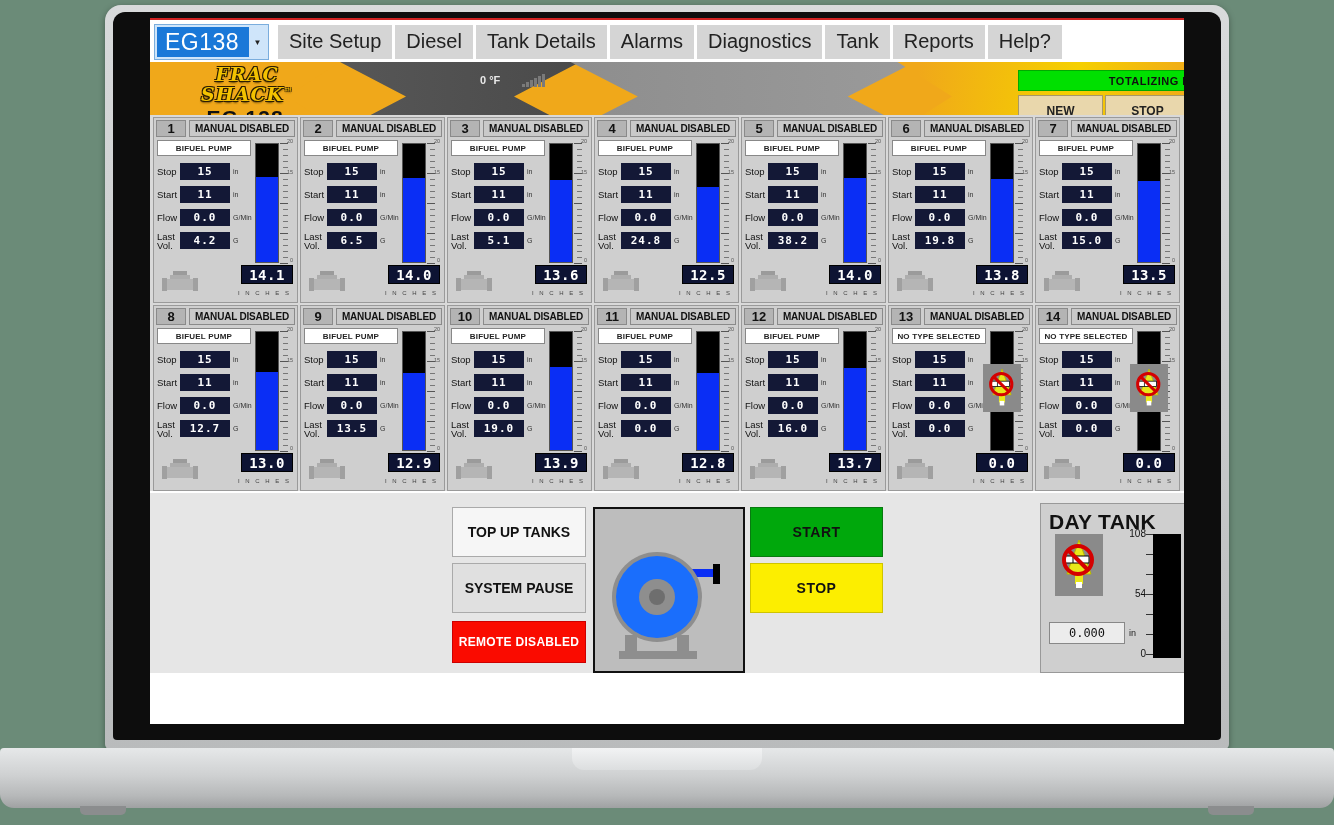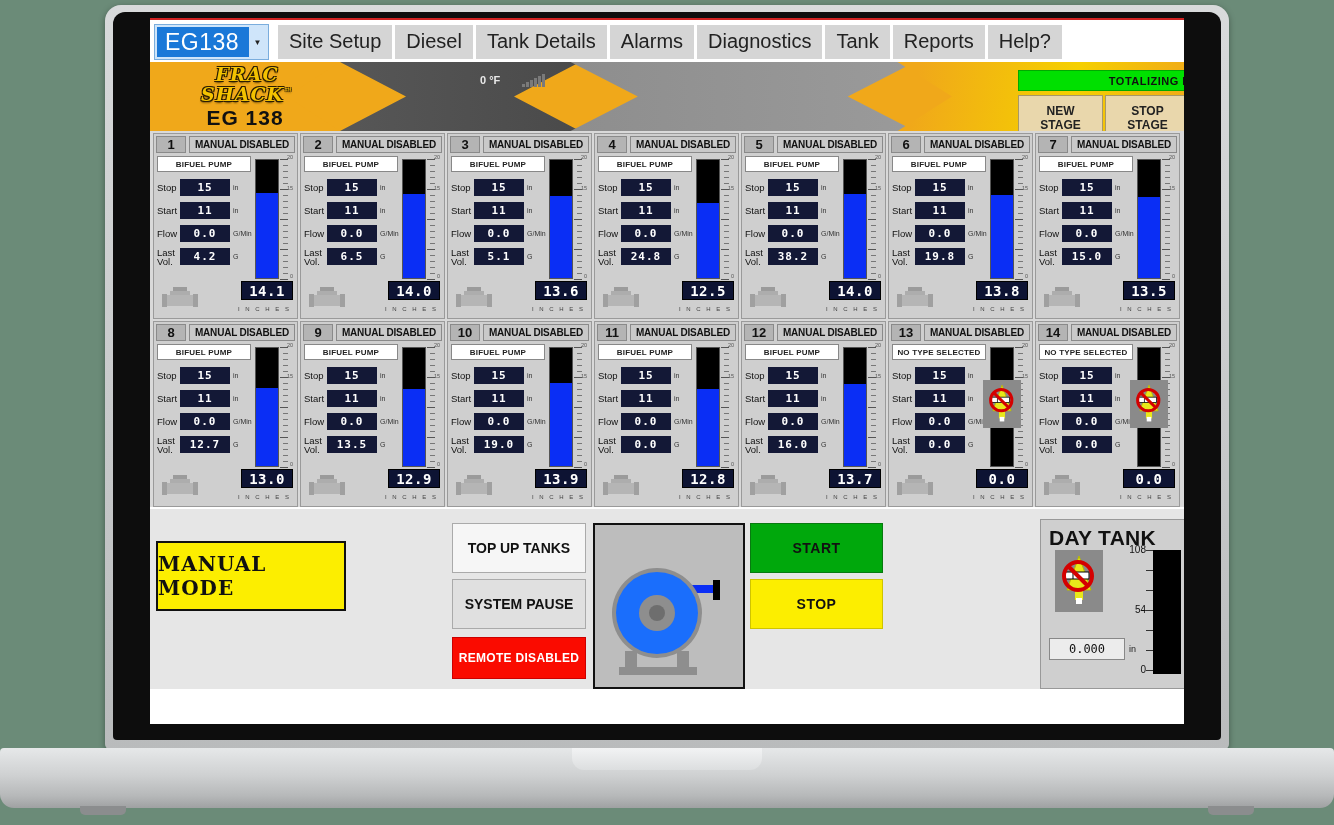--- a/index.html
+++ b/index.html
@@ -68,21 +68,21 @@
   .combo-arrow {
     width:17px; background:#cfe5fa; display:flex; align-items:center;
     justify-content:center; font-size:8px; color:#222;
   }
   .menu-item {
     background:#d5d5d5; color:#222; font-size:20px; line-height:28px;
     padding:2px 11px 4px 11px; white-space:nowrap;
   }
 
   
-  #banner { position:relative; height:69px; overflow:hidden; background:#f0a81a; }
+  #banner { position:relative; height:53px; overflow:hidden; background:#f0a81a; }
   #banner .gold-left {
     position:absolute; left:0; top:0; width:190px; height:69px; background:#f0a81a;
     clip-path: polygon(0 0, 100% 0, 72% 50%, 100% 100%, 0 100%);
   }
   #banner .gray1 {
     position:absolute; left:130px; top:0; width:300px; height:69px;
     background: linear-gradient(90deg,#5a5a5a,#4a4a4a);
     clip-path: polygon(20% 0, 100% 0, 78% 50%, 100% 100%, 20% 100%, 42% 50%);
   }
   #banner .gray2 {
@@ -1277,21 +1277,20 @@
                 <line x1="11" y1="14" x2="31" y2="34" stroke="#d40000" stroke-width="4"></line>
               </svg>
             </div>
             <div class="readout">0.0</div>
             <div class="inches-lbl">I N C H E S</div>
           </div>
         </div>
     </div>
 
     <div id="bottom">
-      <div id="mode-box">MANUAL  MODE</div>
 
       <div id="topup-btn">TOP UP TANKS</div>
       <div id="remote-btn">REMOTE DISABLED</div>
       <div id="pause-btn">SYSTEM PAUSE</div>
 
       <div id="blower-box">
         <svg width="148" height="162" viewBox="0 0 148 162">
           <rect x="92" y="60" width="28" height="8" fill="#0a2ef5"></rect>
           <rect x="118" y="55" width="7" height="20" fill="#000"></rect>
           <circle cx="62" cy="88" r="45" fill="#8e8e8e"></circle>

